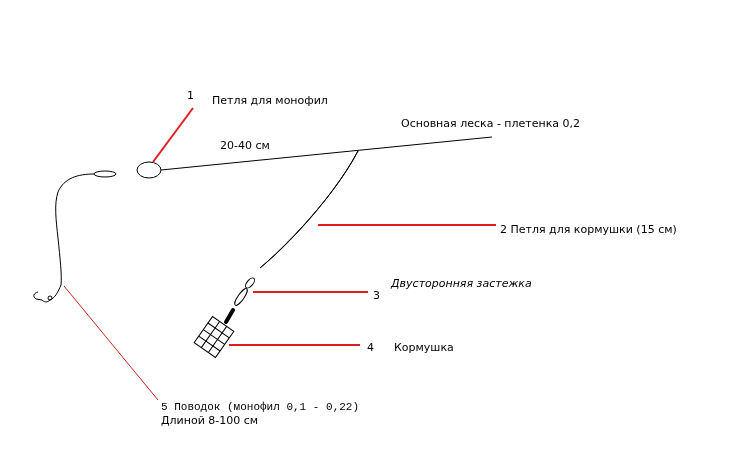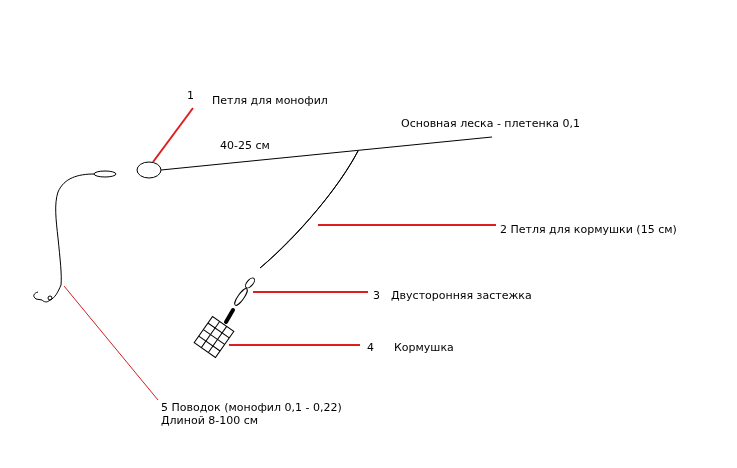--- a/index.html
+++ b/index.html
@@ -42,21 +42,21 @@
 
   <ellipse cx="105" cy="174" rx="11" ry="3" fill="none" stroke="#000" stroke-width="1"></ellipse>
   <path d="M94 174 C 78 174, 64 178, 58 192 C 54 204, 56 220, 58 238 C 60 258, 62 275, 61 285 C 58 292, 55 298, 50 300 M50 300 C 47 303, 44 302, 42 300 L 36 299 C 32 296, 34 293, 38 292" fill="none" stroke="#000" stroke-width="1"></path>
   <circle cx="50" cy="298" r="2" fill="none" stroke="#000" stroke-width="1"></circle>
 
   <line x1="64" y1="286" x2="158" y2="400" stroke="#d02020" stroke-width="1"></line>
 </svg>
 
 <div class="lbl" style="left:187px; top:89px;">1</div>
 <div class="lbl" style="left:212px; top:94px;">Петля для монофил</div>
-<div class="lbl" style="left:220px; top:139px;">40-25 см</div>
-<div class="lbl" style="left:401px; top:117px;">Основная леска - плетенка 0,1</div>
+<div class="lbl" style="left:220px; top:139px;">20-40 см</div>
+<div class="lbl" style="left:401px; top:117px;">Основная леска - плетенка 0,2</div>
 <div class="lbl" style="left:500px; top:223px;">2 Петля для кормушки (15 см)</div>
 <div class="lbl" style="left:373px; top:289px;">3</div>
-<div class="lbl" style="left:391px; top:289px;">Двусторонняя застежка</div>
+<div class="lbl" style="left:391px; top:277px;font-style:italic;">Двусторонняя застежка</div>
 <div class="lbl" style="left:367px; top:341px;">4</div>
 <div class="lbl" style="left:394px; top:341px;">Кормушка</div>
-<div class="lbl" style="left:161px; top:401px;">5 Поводок (монофил 0,1 - 0,22)</div>
+<div class="lbl" style="left:161px; top:401px;font-family:Liberation Mono, monospace;">5 Поводок (монофил 0,1 - 0,22)</div>
 <div class="lbl" style="left:161px; top:414px;">Длиной 8-100 см</div>
 
 </body></html>

